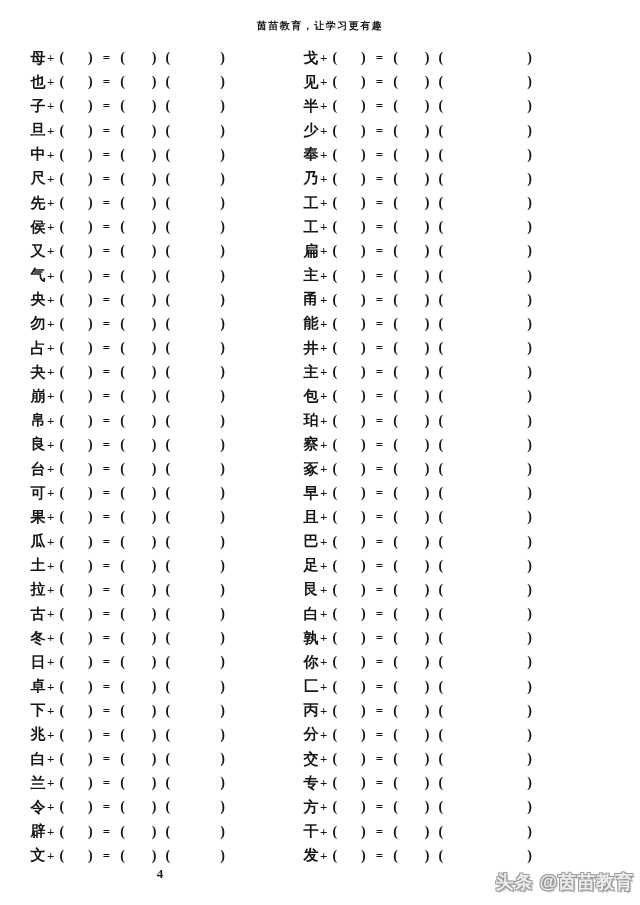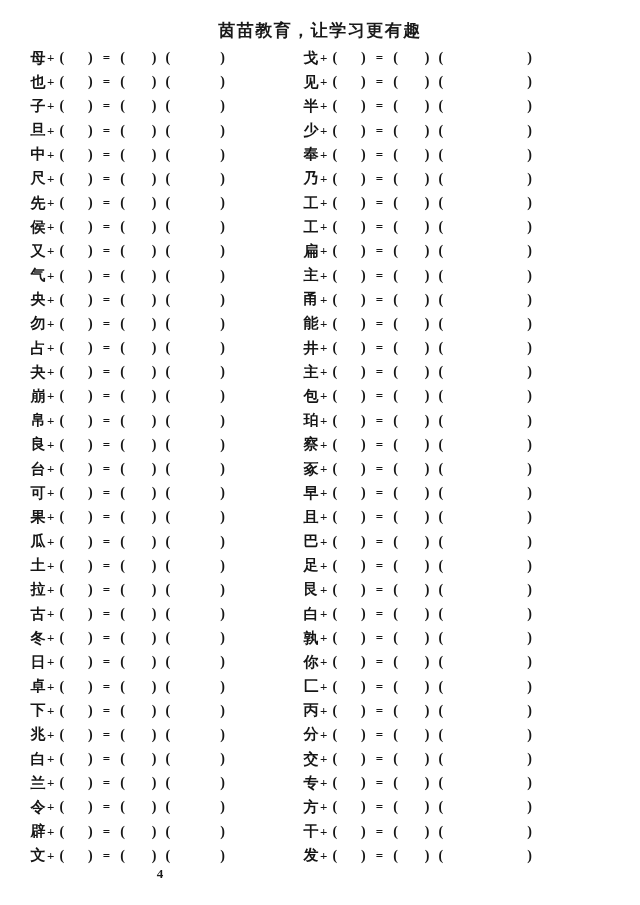--- a/index.html
+++ b/index.html
@@ -3,21 +3,21 @@
 <meta charset="utf-8">
 <style>
   html,body{margin:0;padding:0;}
   body{
     width:640px;height:905px;background:#ffffff;position:relative;overflow:hidden;
     font-family:"Liberation Serif","DejaVu Serif",serif;color:#121212;
   }
   .page{position:absolute;inset:0;background:#ffffff;}
   .header{
     position:absolute;top:19px;left:0;width:100%;text-align:center;
-    font-size:17px;font-weight:bold;letter-spacing:1.5px;color:#1a1a1a;
+    font-size:10px;font-weight:bold;letter-spacing:1.5px;color:#1a1a1a;
   }
   .grid{position:absolute;top:46px;left:0;width:640px;height:824px;}
   .col{position:absolute;top:0;}
   .col-left{left:30px;}
   .col-right{left:303px;}
   .row{
     height:24.18px;display:flex;align-items:center;white-space:nowrap;
     font-size:15px;font-weight:bold;color:#161616;
   }
   .char{display:inline-block;min-width:16px;text-align:center;}
@@ -1004,14 +1004,15 @@
           <span class="paren">)</span>
           <span class="paren p3">(</span>
           <span class="gap g3"></span>
           <span class="paren">)</span>
         </div>
       </div>
   </div>
 
   <div class="footer-page">4</div>
 
+  <div class="watermark">头条 @茵苗教育</div>
 
 </div>
 
 </body></html>

